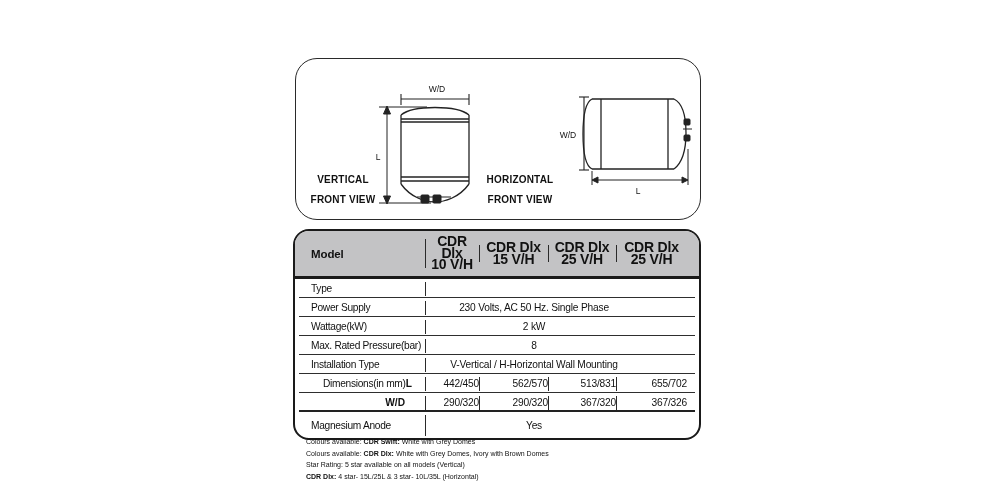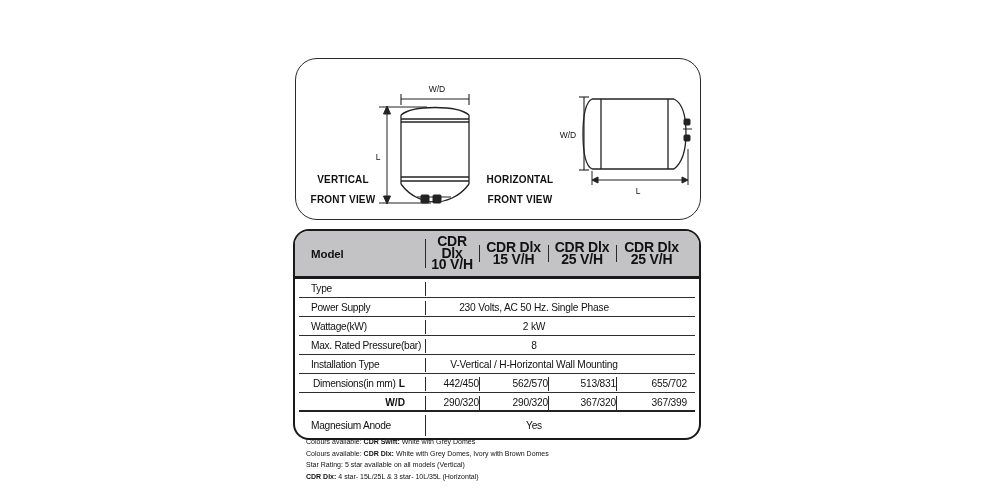--- a/index.html
+++ b/index.html
@@ -46,21 +46,21 @@
   }
   .t-row::after {
     content:""; position:absolute; left:4px; right:4px; bottom:0; height:1.1px; background:#2e2e2e;
   }
   .t-row.thick-sep::after { height:2px; background:#222; }
   .t-row.last { height:26px; }
   .t-row.last::after { display:none; }
   .t-label { grid-column:1; padding-left:16px; white-space:nowrap; letter-spacing:-0.3px; }
   .t-label-dim {
     grid-column:1; display:flex; justify-content:space-between; align-items:center;
-    padding-left:18px; padding-right:20px; white-space:nowrap; letter-spacing:-0.3px;
+    padding-left:28px; padding-right:20px; white-space:nowrap; letter-spacing:-0.3px;
   }
   .sub-dim { font-weight:bold; letter-spacing:0; }
   .t-span-value {
     position:absolute; left:130px; width:218px; top:0; height:100%;
     display:flex; align-items:center; justify-content:center; letter-spacing:-0.2px;
   }
   .t-val { text-align:right; letter-spacing:-0.2px; }
   .vl { position:absolute; top:2.5px; bottom:2.5px; width:1.3px; background:#2a2a2a; }
   .vl-0 { left:130px; } .vl-1 { left:184px; } .vl-2 { left:253px; } .vl-3 { left:321px; }
 
@@ -221,21 +221,21 @@
         <span></span>
         <span class="sub-dim">W/D</span>
       </div>
       <div class="vl vl-0"></div>
       <div class="vl vl-1"></div>
       <div class="vl vl-2"></div>
       <div class="vl vl-3"></div>
       <div class="t-val">290/320</div>
       <div class="t-val">290/320</div>
       <div class="t-val">367/320</div>
-      <div class="t-val">367/399</div>
+      <div class="t-val">367/326</div>
     </div>
 
     <div class="t-row last">
       <div class="t-label">Magnesium Anode</div>
       <div class="vl vl-0"></div>
       <div class="t-span-value">Yes</div>
     </div>
   </div>
 
   <div class="footnotes">

